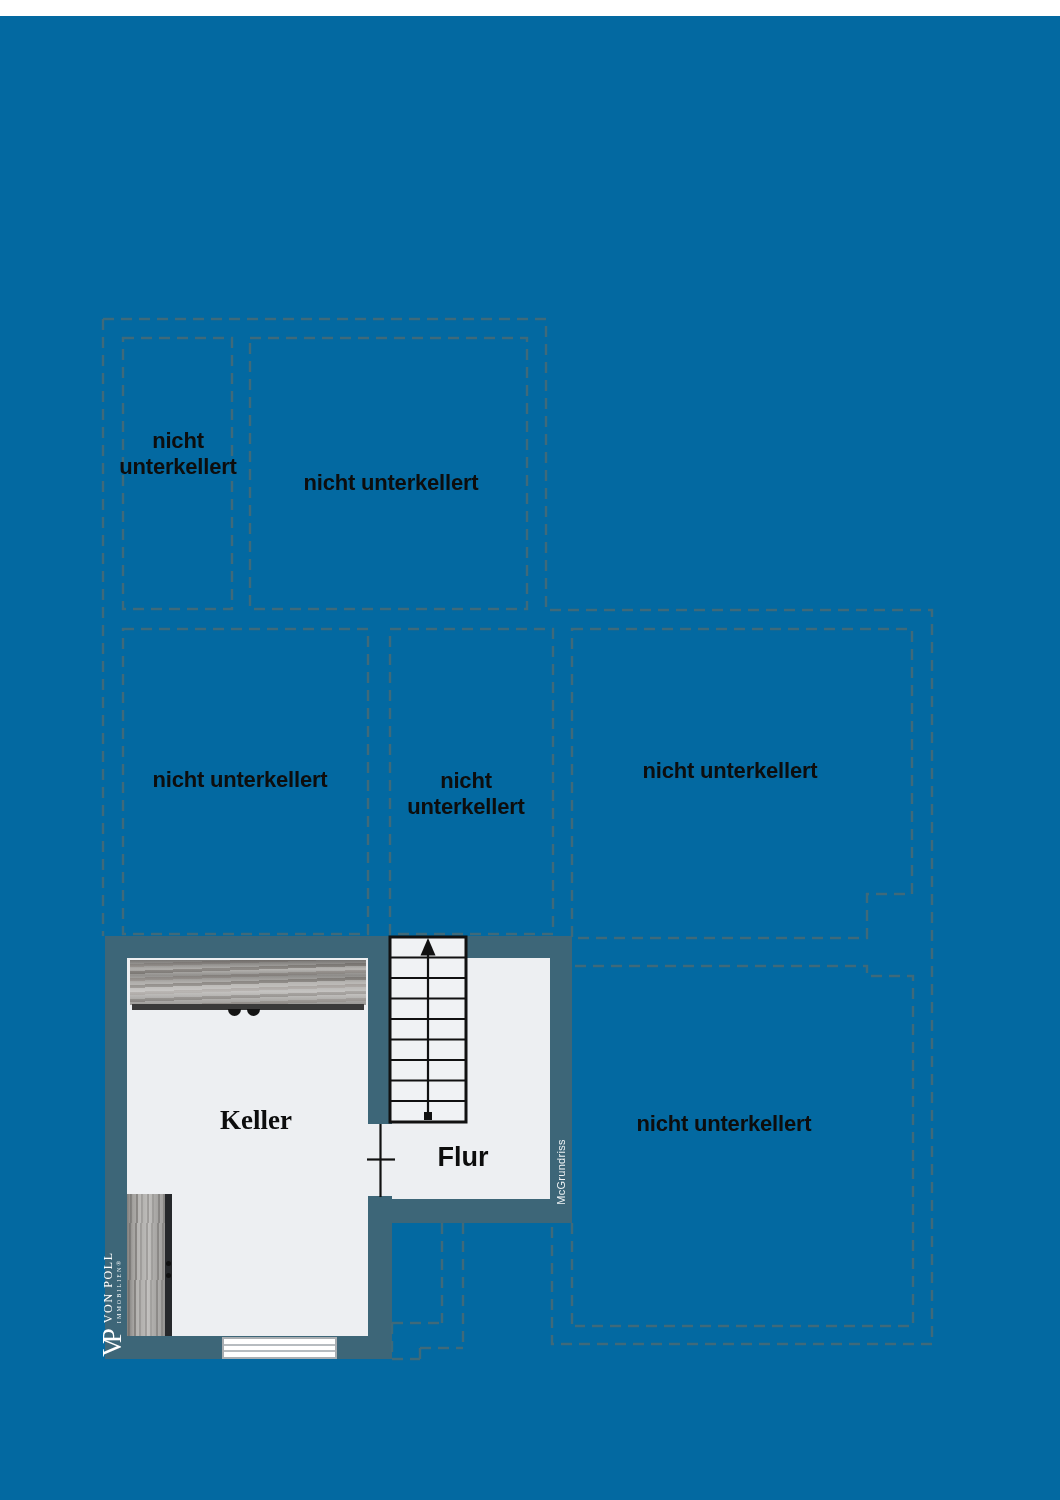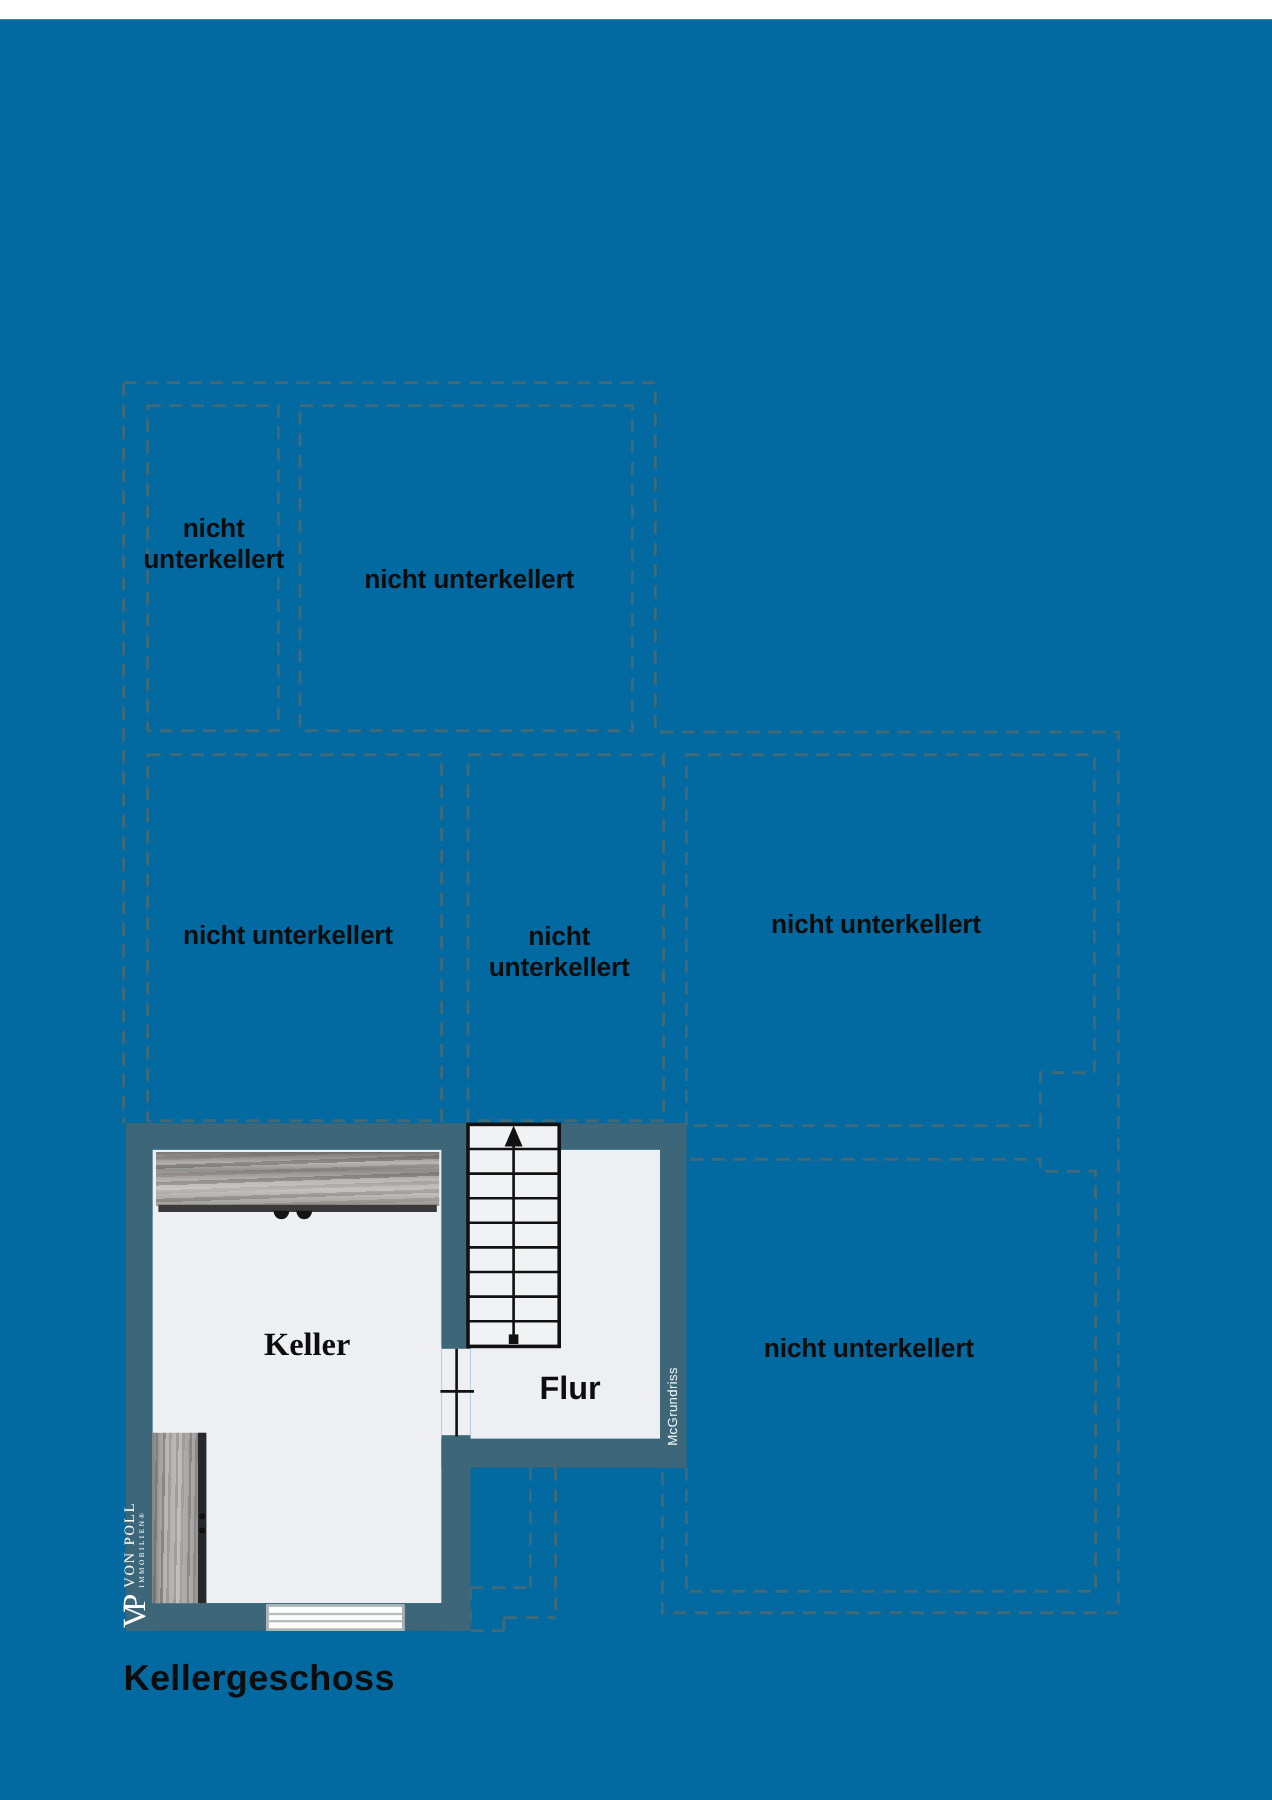--- a/index.html
+++ b/index.html
@@ -143,27 +143,26 @@
   </svg>
 
   <div class="lbl wrap" style="left:178px;top:438px;">nicht unterkellert</div>
   <div class="lbl" style="left:391px;top:467px;">nicht unterkellert</div>
   <div class="lbl" style="left:240px;top:764px;">nicht unterkellert</div>
   <div class="lbl wrap" style="left:466px;top:778px;">nicht unterkellert</div>
   <div class="lbl" style="left:730px;top:755px;">nicht unterkellert</div>
   <div class="lbl" style="left:724px;top:1108px;">nicht unterkellert</div>
 
   <div class="lbl room-lbl" style="left:256px;top:1104px;font-family:Liberation Serif, serif;">Keller</div>
-  <div class="lbl room-lbl" style="left:475px;top:1141px;">Flur</div>
+  <div class="lbl room-lbl" style="left:463px;top:1141px;">Flur</div>
 
   <div class="watermark">McGrundriss</div>
 
   <div class="logo">
     <span class="logo-mono">VP</span>
     <span class="logo-text">
       <span class="logo-name">VON POLL</span>
       <span class="logo-sub">IMMOBILIEN®</span>
     </span>
   </div>
 
-  <div class="title">Kellergeschoss</div>
 
 </div>
 
 </body></html>

